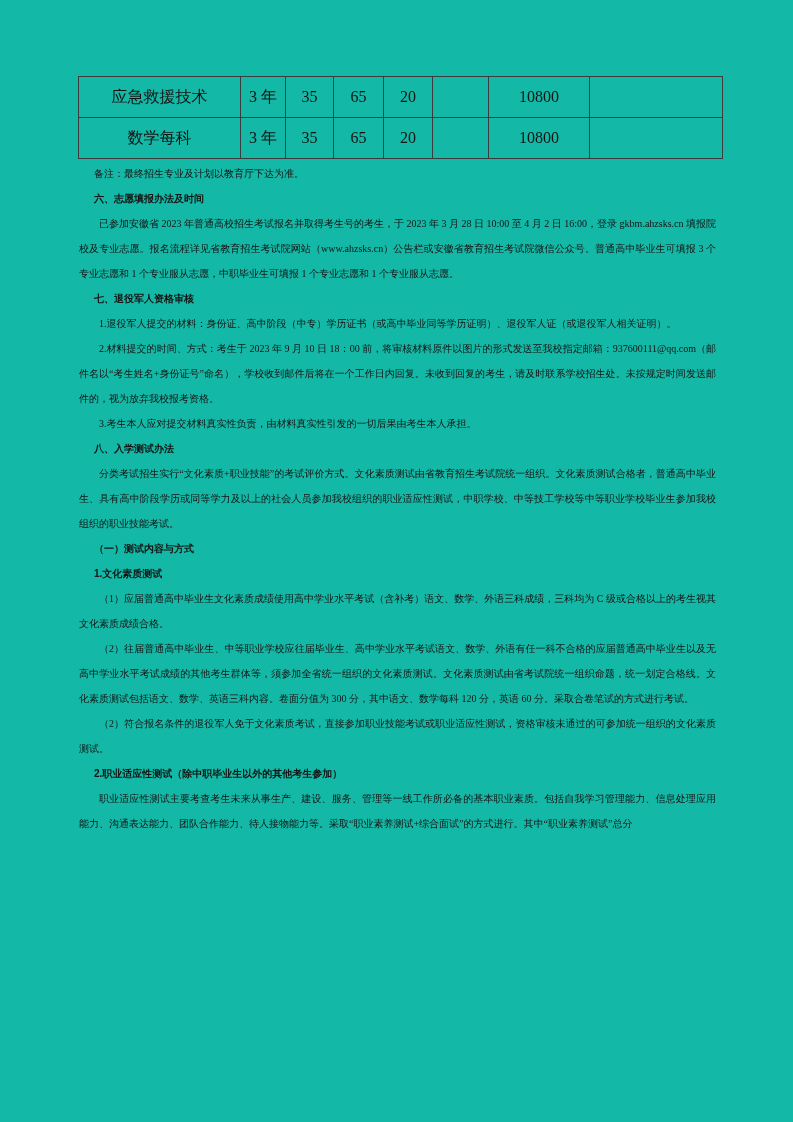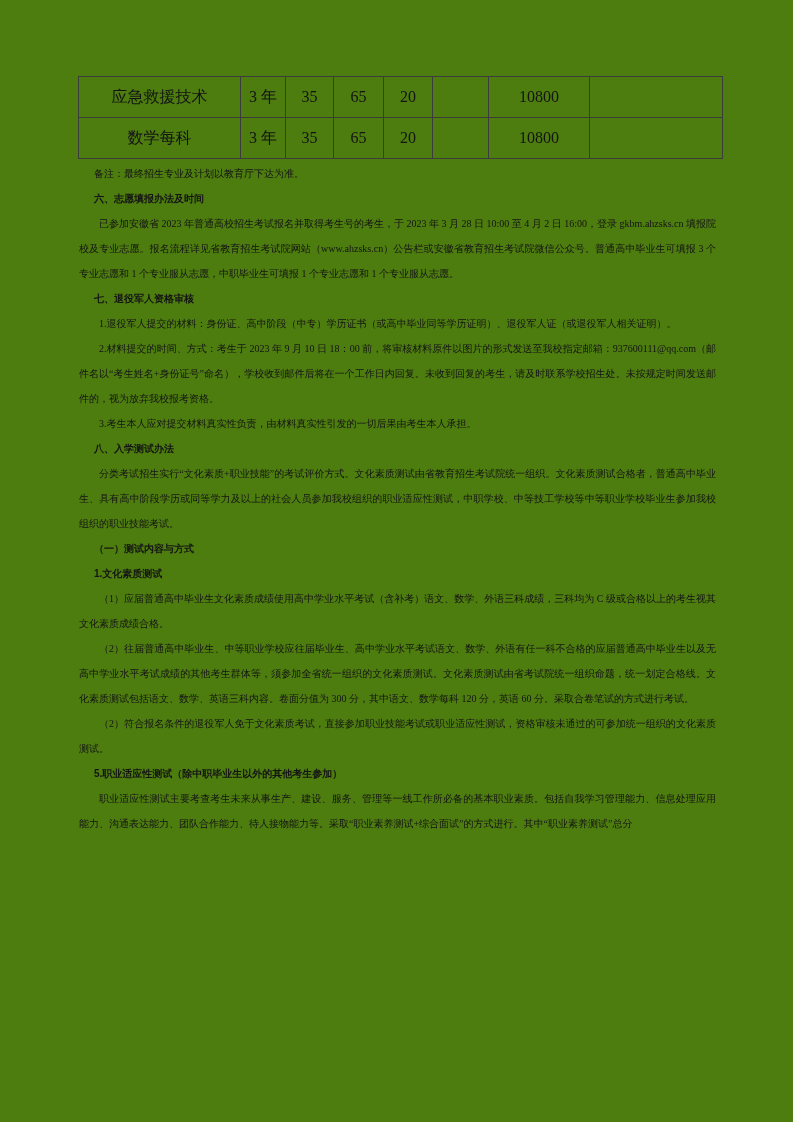--- a/index.html
+++ b/index.html
@@ -5,21 +5,21 @@
   html, body { margin: 0; padding: 0; }
   body {
     width: 793px; height: 1122px;
     background: #ffffff;
     font-family: "Liberation Serif", "DejaVu Serif", serif;
     color: #141414;
   }
   .page {
     position: relative;
     width: 793px; height: 1122px;
-    background: #4d7c0f;
+    background: #14b8a6;
     overflow: hidden;
   }
   table.plan-table {
     position: absolute;
     left: 78px; top: 76px;
     border-collapse: collapse;
     table-layout: fixed;
   }
   table.plan-table td {
     border: 1px solid #3c3c3c;
@@ -96,17 +96,17 @@
       <p class="block para">1.退役军人提交的材料：身份证、高中阶段（中专）学历证书（或高中毕业同等学历证明）、退役军人证（或退役军人相关证明）。</p>
       <p class="block para">2.材料提交的时间、方式：考生于 2023 年 9 月 10 日 18：00 前，将审核材料原件以图片的形式发送至我校指定邮箱：937600111@qq.com（邮件名以“考生姓名+身份证号”命名），学校收到邮件后将在一个工作日内回复。未收到回复的考生，请及时联系学校招生处。未按规定时间发送邮件的，视为放弃我校报考资格。</p>
       <p class="block para">3.考生本人应对提交材料真实性负责，由材料真实性引发的一切后果由考生本人承担。</p>
       <p class="block heading">八、入学测试办法</p>
       <p class="block para">分类考试招生实行“文化素质+职业技能”的考试评价方式。文化素质测试由省教育招生考试院统一组织。文化素质测试合格者，普通高中毕业生、具有高中阶段学历或同等学力及以上的社会人员参加我校组织的职业适应性测试，中职学校、中等技工学校等中等职业学校毕业生参加我校组织的职业技能考试。</p>
       <p class="block heading">（一）测试内容与方式</p>
       <p class="block heading">1.文化素质测试</p>
       <p class="block para">（1）应届普通高中毕业生文化素质成绩使用高中学业水平考试（含补考）语文、数学、外语三科成绩，三科均为 C 级或合格以上的考生视其文化素质成绩合格。</p>
       <p class="block para">（2）往届普通高中毕业生、中等职业学校应往届毕业生、高中学业水平考试语文、数学、外语有任一科不合格的应届普通高中毕业生以及无高中学业水平考试成绩的其他考生群体等，须参加全省统一组织的文化素质测试。文化素质测试由省考试院统一组织命题，统一划定合格线。文化素质测试包括语文、数学、英语三科内容。卷面分值为 300 分，其中语文、数学每科 120 分，英语 60 分。采取合卷笔试的方式进行考试。</p>
       <p class="block para">（2）符合报名条件的退役军人免于文化素质考试，直接参加职业技能考试或职业适应性测试，资格审核未通过的可参加统一组织的文化素质测试。</p>
-      <p class="block heading">5.职业适应性测试（除中职毕业生以外的其他考生参加）</p>
+      <p class="block heading">2.职业适应性测试（除中职毕业生以外的其他考生参加）</p>
       <p class="block para">职业适应性测试主要考查考生未来从事生产、建设、服务、管理等一线工作所必备的基本职业素质。包括自我学习管理能力、信息处理应用能力、沟通表达能力、团队合作能力、待人接物能力等。采取“职业素养测试+综合面试”的方式进行。其中“职业素养测试”总分</p>
     </div>
 
 </div>
 
 </body></html>

